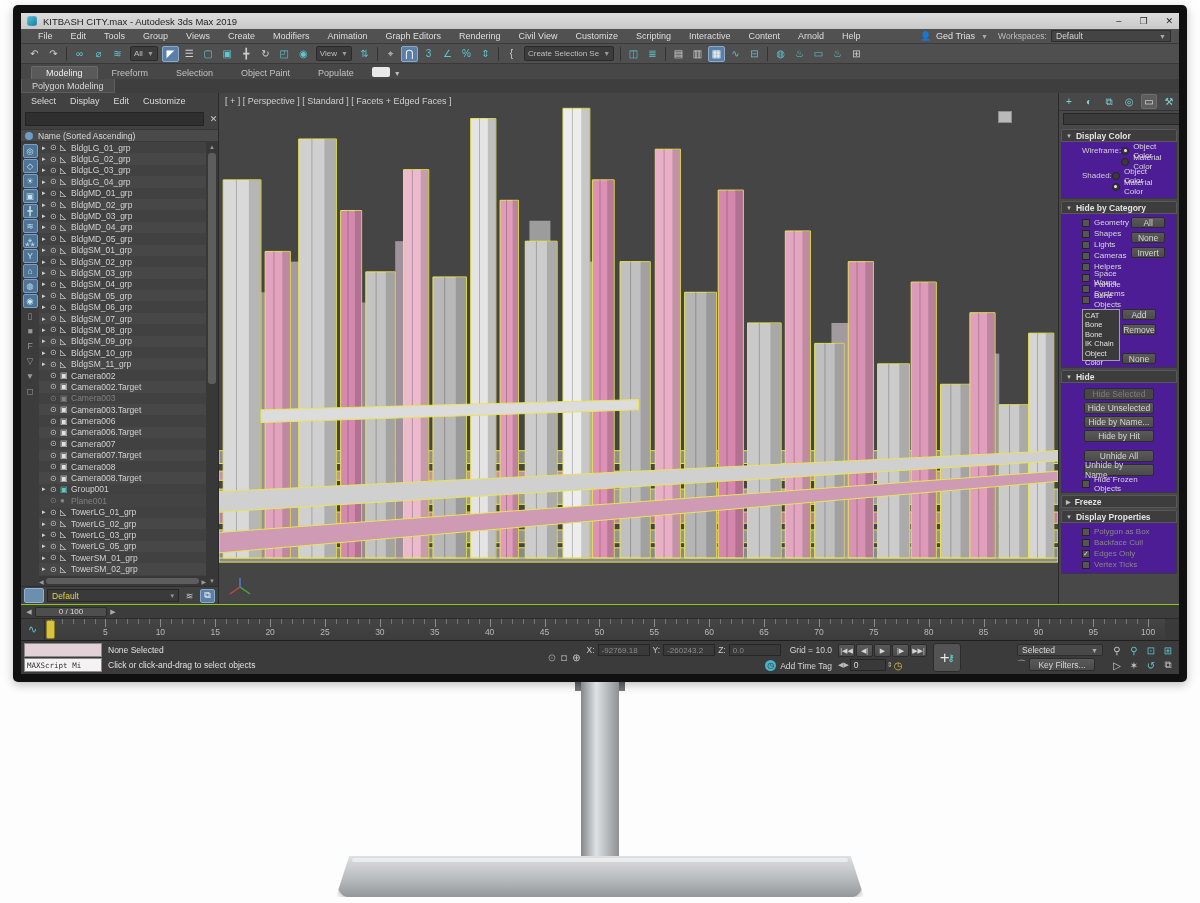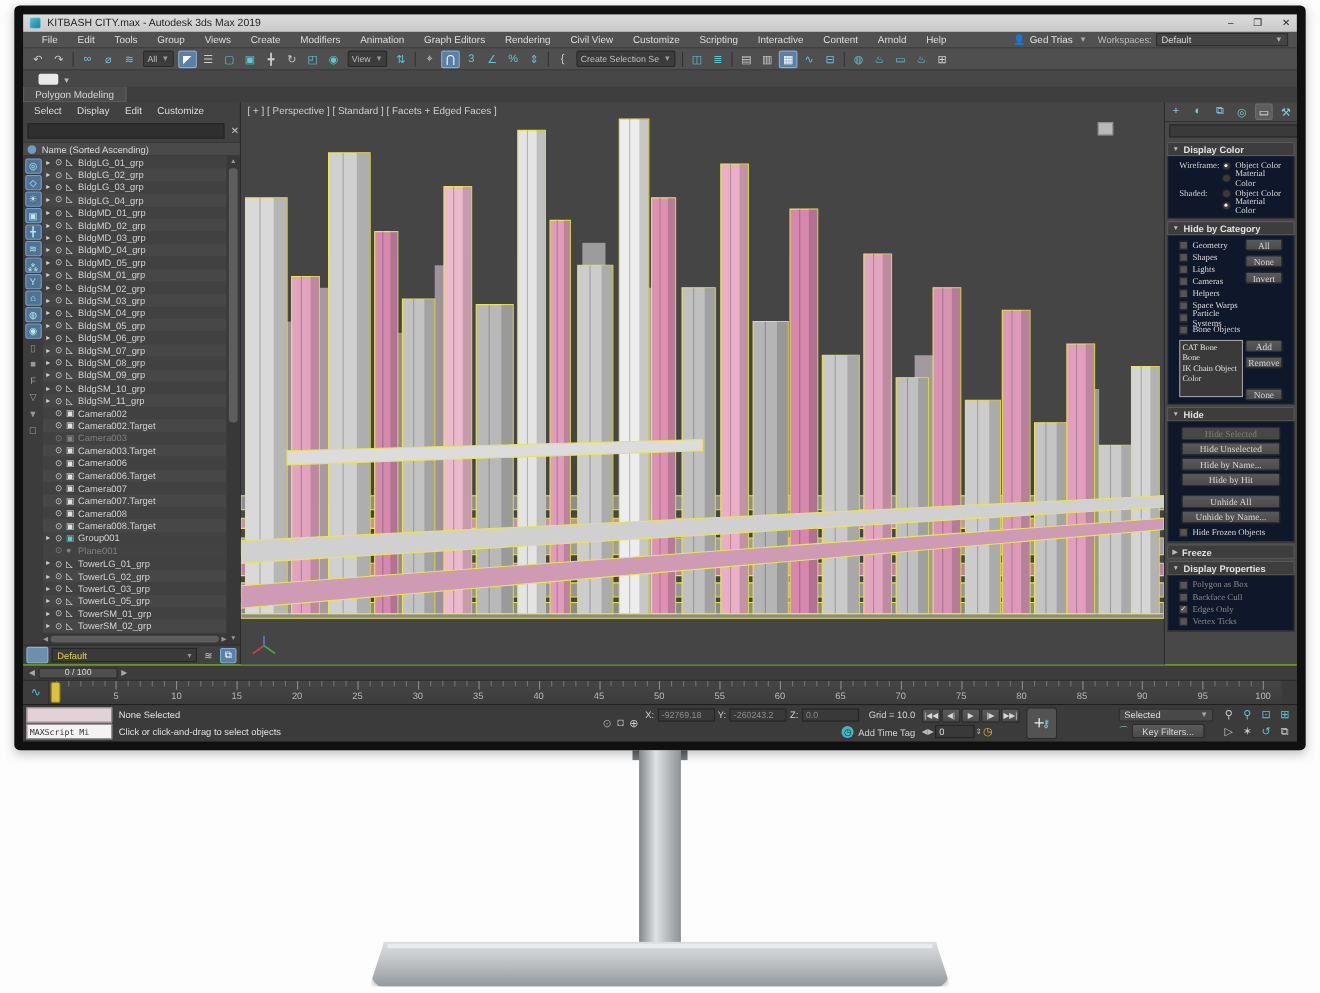--- a/index.html
+++ b/index.html
@@ -102,21 +102,21 @@
   
   .cmdpanel{width:120px;background:#484848;display:flex;flex-direction:column;flex:0 0 auto;overflow:hidden;}
   .cp-tabs{height:18px;display:flex;align-items:center;justify-content:space-around;border-bottom:1px solid #333;flex:0 0 auto;}
   .cp-tab{width:16px;height:15px;display:flex;align-items:center;justify-content:center;color:#7fd0d8;font-size:10px;border-radius:2px;}
   .cp-tab.active{background:#5d5d5d;border:1px solid #6e6e6e;color:#e8e8e8;}
   .cp-name{height:16px;display:flex;align-items:center;gap:3px;padding:0 4px;flex:0 0 auto;}
   .name-field{flex:1;height:12px;background:#3a3a3a;border:1px solid #272727;}
   .rollout{margin:2px 2px 0;flex:0 0 auto;}
   .ro-head{height:13px;background:#3d3d3d;border:1px solid #585858;border-radius:2px 2px 0 0;display:flex;align-items:center;padding:0 4px;font-size:8.5px;color:#e2e2e2;font-weight:bold;}
   .ro-head .tri{font-size:6px;margin-right:4px;color:#bbb;}
-  .ro-body{background:#0f172a;border:1px solid #3a3a3a;border-top:none;padding:3px 10px;font-family:Liberation Serif, serif;}
+  .ro-body{background:#4c1d95;border:1px solid #3a3a3a;border-top:none;padding:3px 20px;}
   .cl-row{display:flex;align-items:center;height:11px;font-size:8px;color:#d8d8d8;}
   .cl-row.dis{color:#888;}
   .dc-grid{display:flex;font-size:8px;color:#cfcfcf;margin-bottom:3px;}
   .dc-lab{width:42px;padding-top:1px;}
   .hbc-wrap{display:flex;}
   .hbc-btns{display:flex;flex-direction:column;gap:4px;margin-left:2px;}
   .hbc-btns .btn{width:34px;height:11px;}
   .cat-list{border:1px solid #a0a0a0;background:#3a3a3a;width:64px;height:52px;padding:1px 2px;font-size:7.5px;color:#e0e0e0;line-height:1.25;}
   .hide-btn{height:12px;margin:2px 2px;}
   .freeze-head{margin:2px 2px 0;}
@@ -263,20 +263,27 @@
         <div class="tb-btn teal">⊟</div>
         <div class="tb-sep"></div>
         <div class="tb-btn teal">◍</div>
         <div class="tb-btn teal">♨</div>
         <div class="tb-btn teal">▭</div>
         <div class="tb-btn teal">♨</div>
         <div class="tb-btn">⊞</div>
       </div>
 
     <div class="ribbon-tabs">
+      <span id="ribbon-tabs" class="row">
+          <span class="rtab active">Modeling</span>
+          <span class="rtab">Freeform</span>
+          <span class="rtab">Selection</span>
+          <span class="rtab">Object Paint</span>
+          <span class="rtab">Populate</span>
+        </span>
       <span class="rib-more"></span>
       <span class="rib-car">▼</span>
     </div>
     <div class="ribbon-panel">
       <div class="poly-tab">Polygon Modeling</div>
     </div>
 
     <div class="main">
 
       <div class="explorer">

